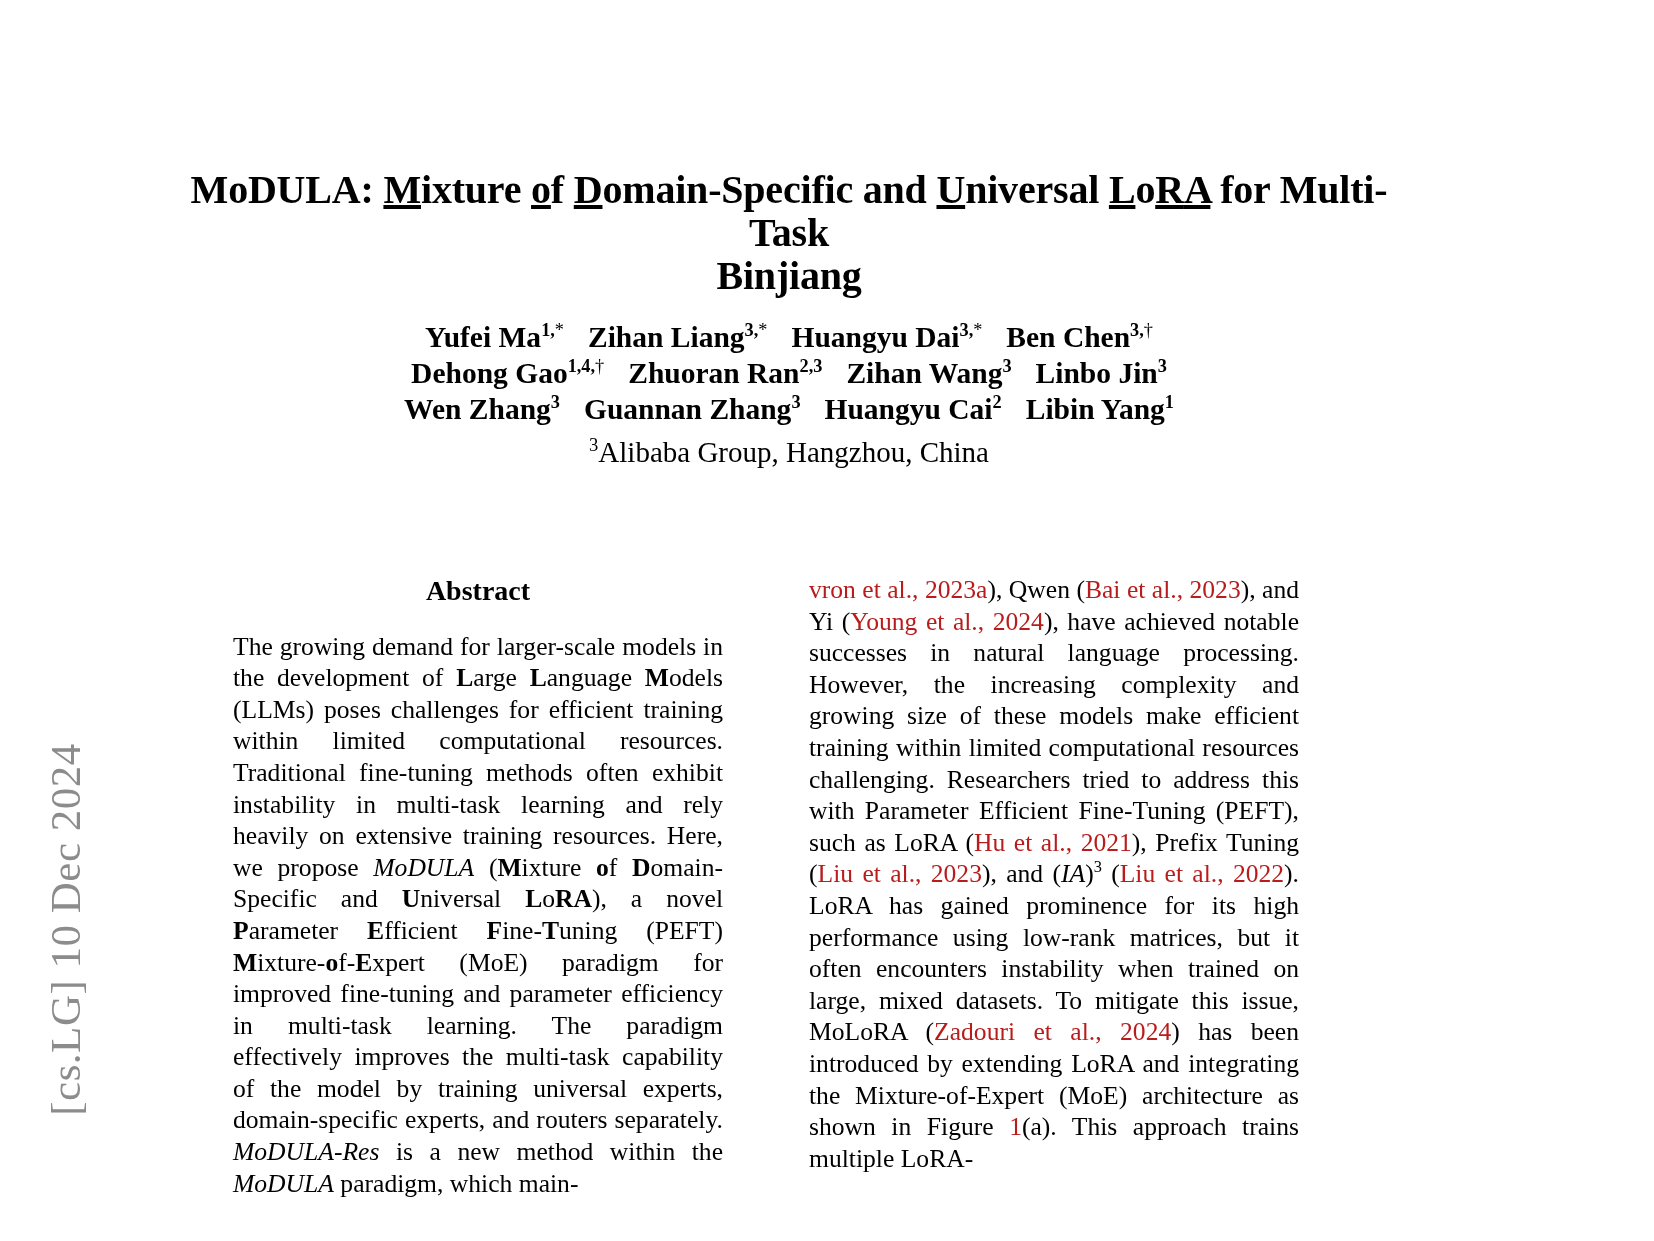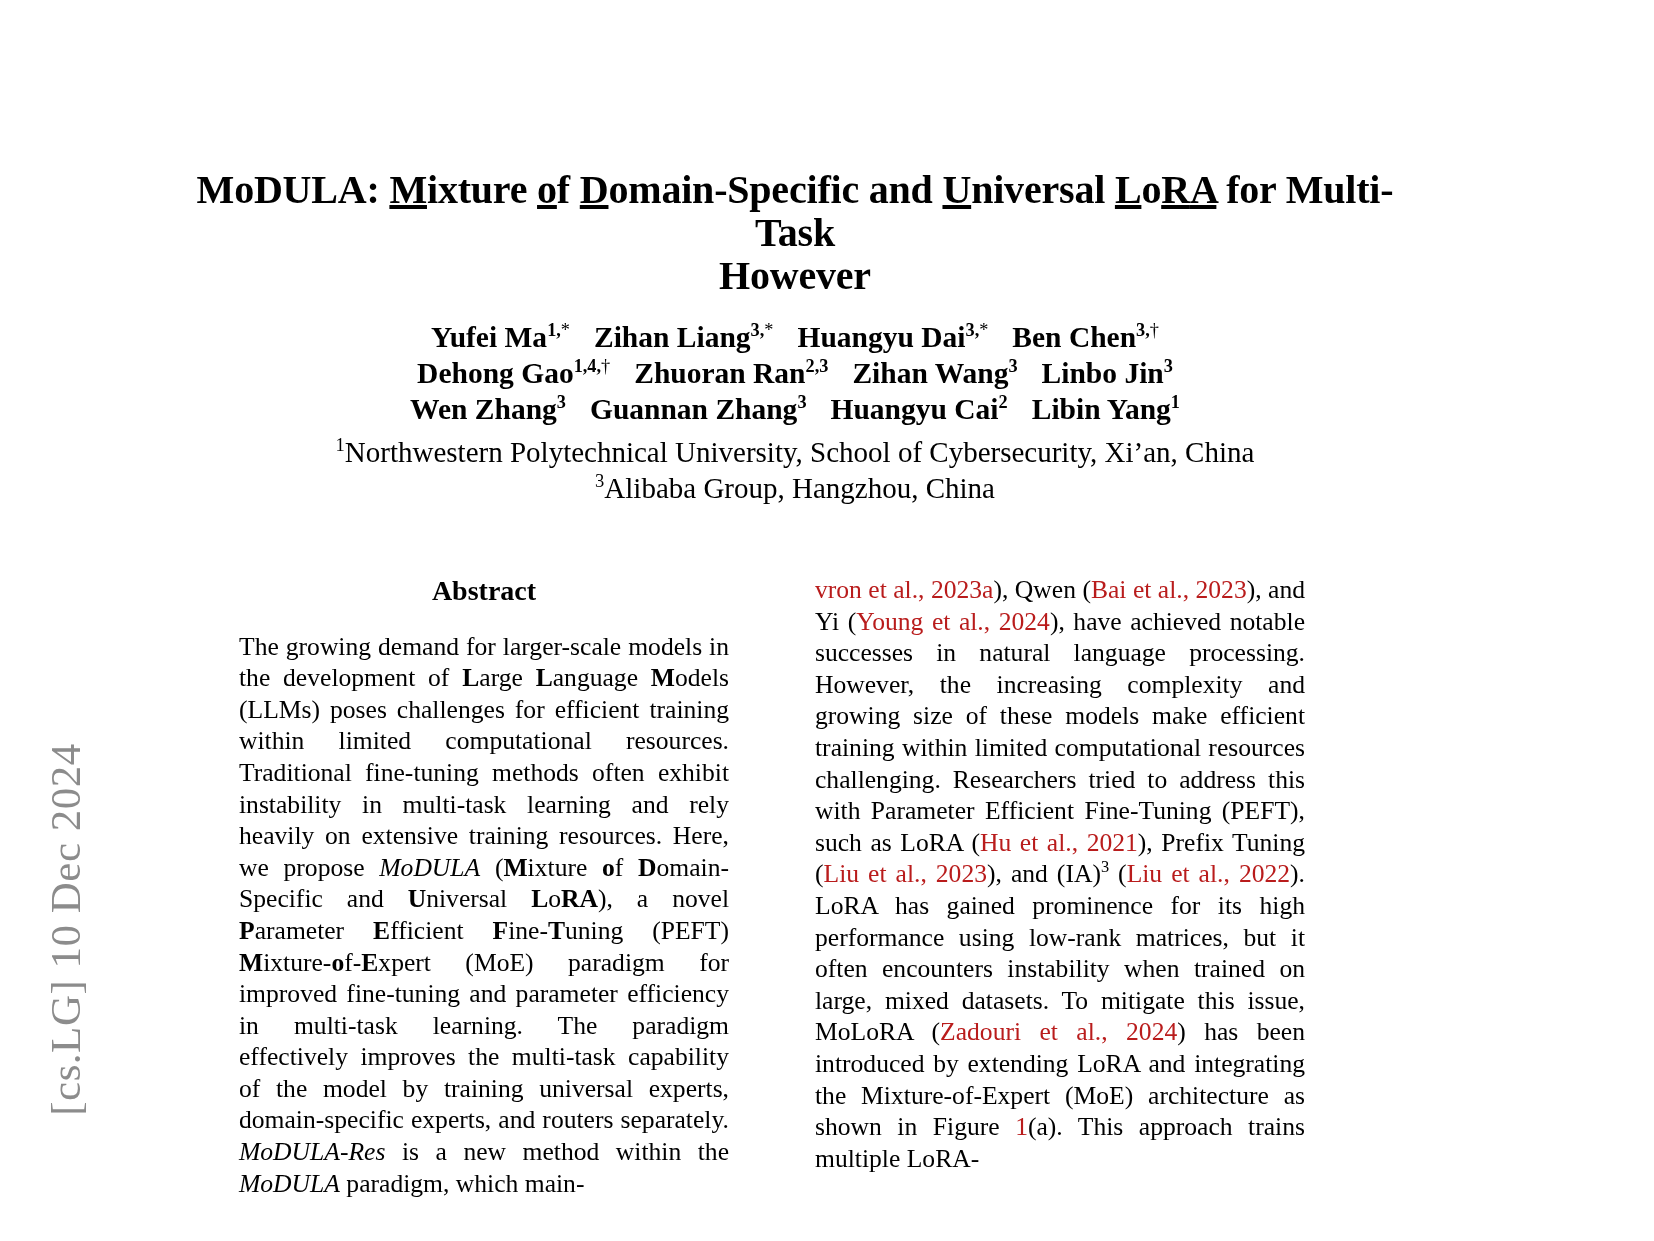--- a/index.html
+++ b/index.html
@@ -28,21 +28,21 @@
     font-size: 43px;
     letter-spacing: 0.5px;
     color: #8c8c8c;
     white-space: nowrap;
     text-align: center;
   }
 
   
   #page {
     position: absolute;
-    left: 10px;
+    left: 4px;
     top: 0;
     width: 1394px;
     height: 1241px;
     padding-left: 16px;
   }
 
   #content {
     position: absolute;
     left: 185px;
     top: 168px;
@@ -118,50 +118,49 @@
     text-align: center;
     font-weight: bold;
     font-size: 28px;
     margin: 0 0 22px 0;
   }
   .para { margin: 0; text-align: justify; }
 
   b  { font-weight: bold; }
   i  { font-style: italic; }
   .cite { color: #b91c1c; }
-  .mathit { font-family: "Liberation Serif", serif; }
+  .mathit { font-style: italic; font-family: "Liberation Serif", serif; }
   sup.n { font-size: 0.64em; vertical-align: super; line-height: 0; }
 </style>
 </head>
 <body>
 
 <div id="arxiv-stamp">[cs.LG]  10 Dec 2024</div>
 
 <div id="page">
   <div id="content">
 
     <h1 id="paper-title">
       <span>MoDULA: </span><span class="u">M</span><span>ixture </span><span class="u">o</span><span>f </span><span class="u">D</span><span>omain-Specific and </span><span class="u">U</span><span>niversal </span><span class="u">L</span><span>o</span><span class="u">R</span><span class="u">A</span><span> for Multi-Task</span><br>
-      <span>However</span>
+      <span>Binjiang</span>
     </h1>
 
     <div id="authors">
       <div class="author-row">
         <span class="au"><span>Yufei Ma</span><sup><span>1,</span><span class="sym">*</span></sup></span><span class="au"><span>Zihan Liang</span><sup><span>3,</span><span class="sym">*</span></sup></span><span class="au"><span>Huangyu Dai</span><sup><span>3,</span><span class="sym">*</span></sup></span><span class="au"><span>Ben Chen</span><sup><span>3,</span><span class="sym">†</span></sup></span>
       </div>
       <div class="author-row">
         <span class="au"><span>Dehong Gao</span><sup><span>1,4,</span><span class="sym">†</span></sup></span><span class="au"><span>Zhuoran Ran</span><sup><span>2,3</span><span class="sym"></span></sup></span><span class="au"><span>Zihan Wang</span><sup><span>3</span><span class="sym"></span></sup></span><span class="au"><span>Linbo Jin</span><sup><span>3</span><span class="sym"></span></sup></span>
       </div>
       <div class="author-row">
         <span class="au"><span>Wen Zhang</span><sup><span>3</span><span class="sym"></span></sup></span><span class="au"><span>Guannan Zhang</span><sup><span>3</span><span class="sym"></span></sup></span><span class="au"><span>Huangyu Cai</span><sup><span>2</span><span class="sym"></span></sup></span><span class="au"><span>Libin Yang</span><sup><span>1</span><span class="sym"></span></sup></span>
       </div>
     </div>
 
     <div id="affils">
-      <div class="affil-row"><sup>1</sup><span>Northwestern Polytechnical University, School of Cybersecurity, Xi’an, China</span></div>
       <div class="affil-row"><sup>3</sup><span>Alibaba Group, Hangzhou, China</span></div>
     </div>
 
     <div id="columns">
 
       <div class="col" id="col-left">
         <div class="abstract-heading">Abstract</div>
         <p class="para"><span>The growing demand for larger-scale models in the development of </span><b>L</b><span>arge </span><b>L</b><span>anguage </span><b>M</b><span>odels (LLMs) poses challenges for efficient training within limited computational resources. Traditional fine-tuning methods often exhibit instability in multi-task learning and rely heavily on extensive training resources. Here, we propose </span><i>MoDULA</i><span> (</span><b>M</b><span>ixture </span><b>o</b><span>f </span><b>D</b><span>omain-Specific and </span><b>U</b><span>niversal </span><b>L</b><span>o</span><b>R</b><b>A</b><span>), a novel </span><b>P</b><span>arameter </span><b>E</b><span>fficient </span><b>F</b><span>ine-</span><b>T</b><span>uning (PEFT) </span><b>M</b><span>ixture-</span><b>o</b><span>f-</span><b>E</b><span>xpert (MoE) paradigm for improved fine-tuning and parameter efficiency in multi-task learning.  The paradigm effectively improves the multi-task capability of the model by training universal experts, domain-specific experts, and routers separately.  </span><i>MoDULA-Res</i><span> is a new method within the </span><i>MoDULA</i><span> paradigm, which main-</span></p>
       </div>
 

